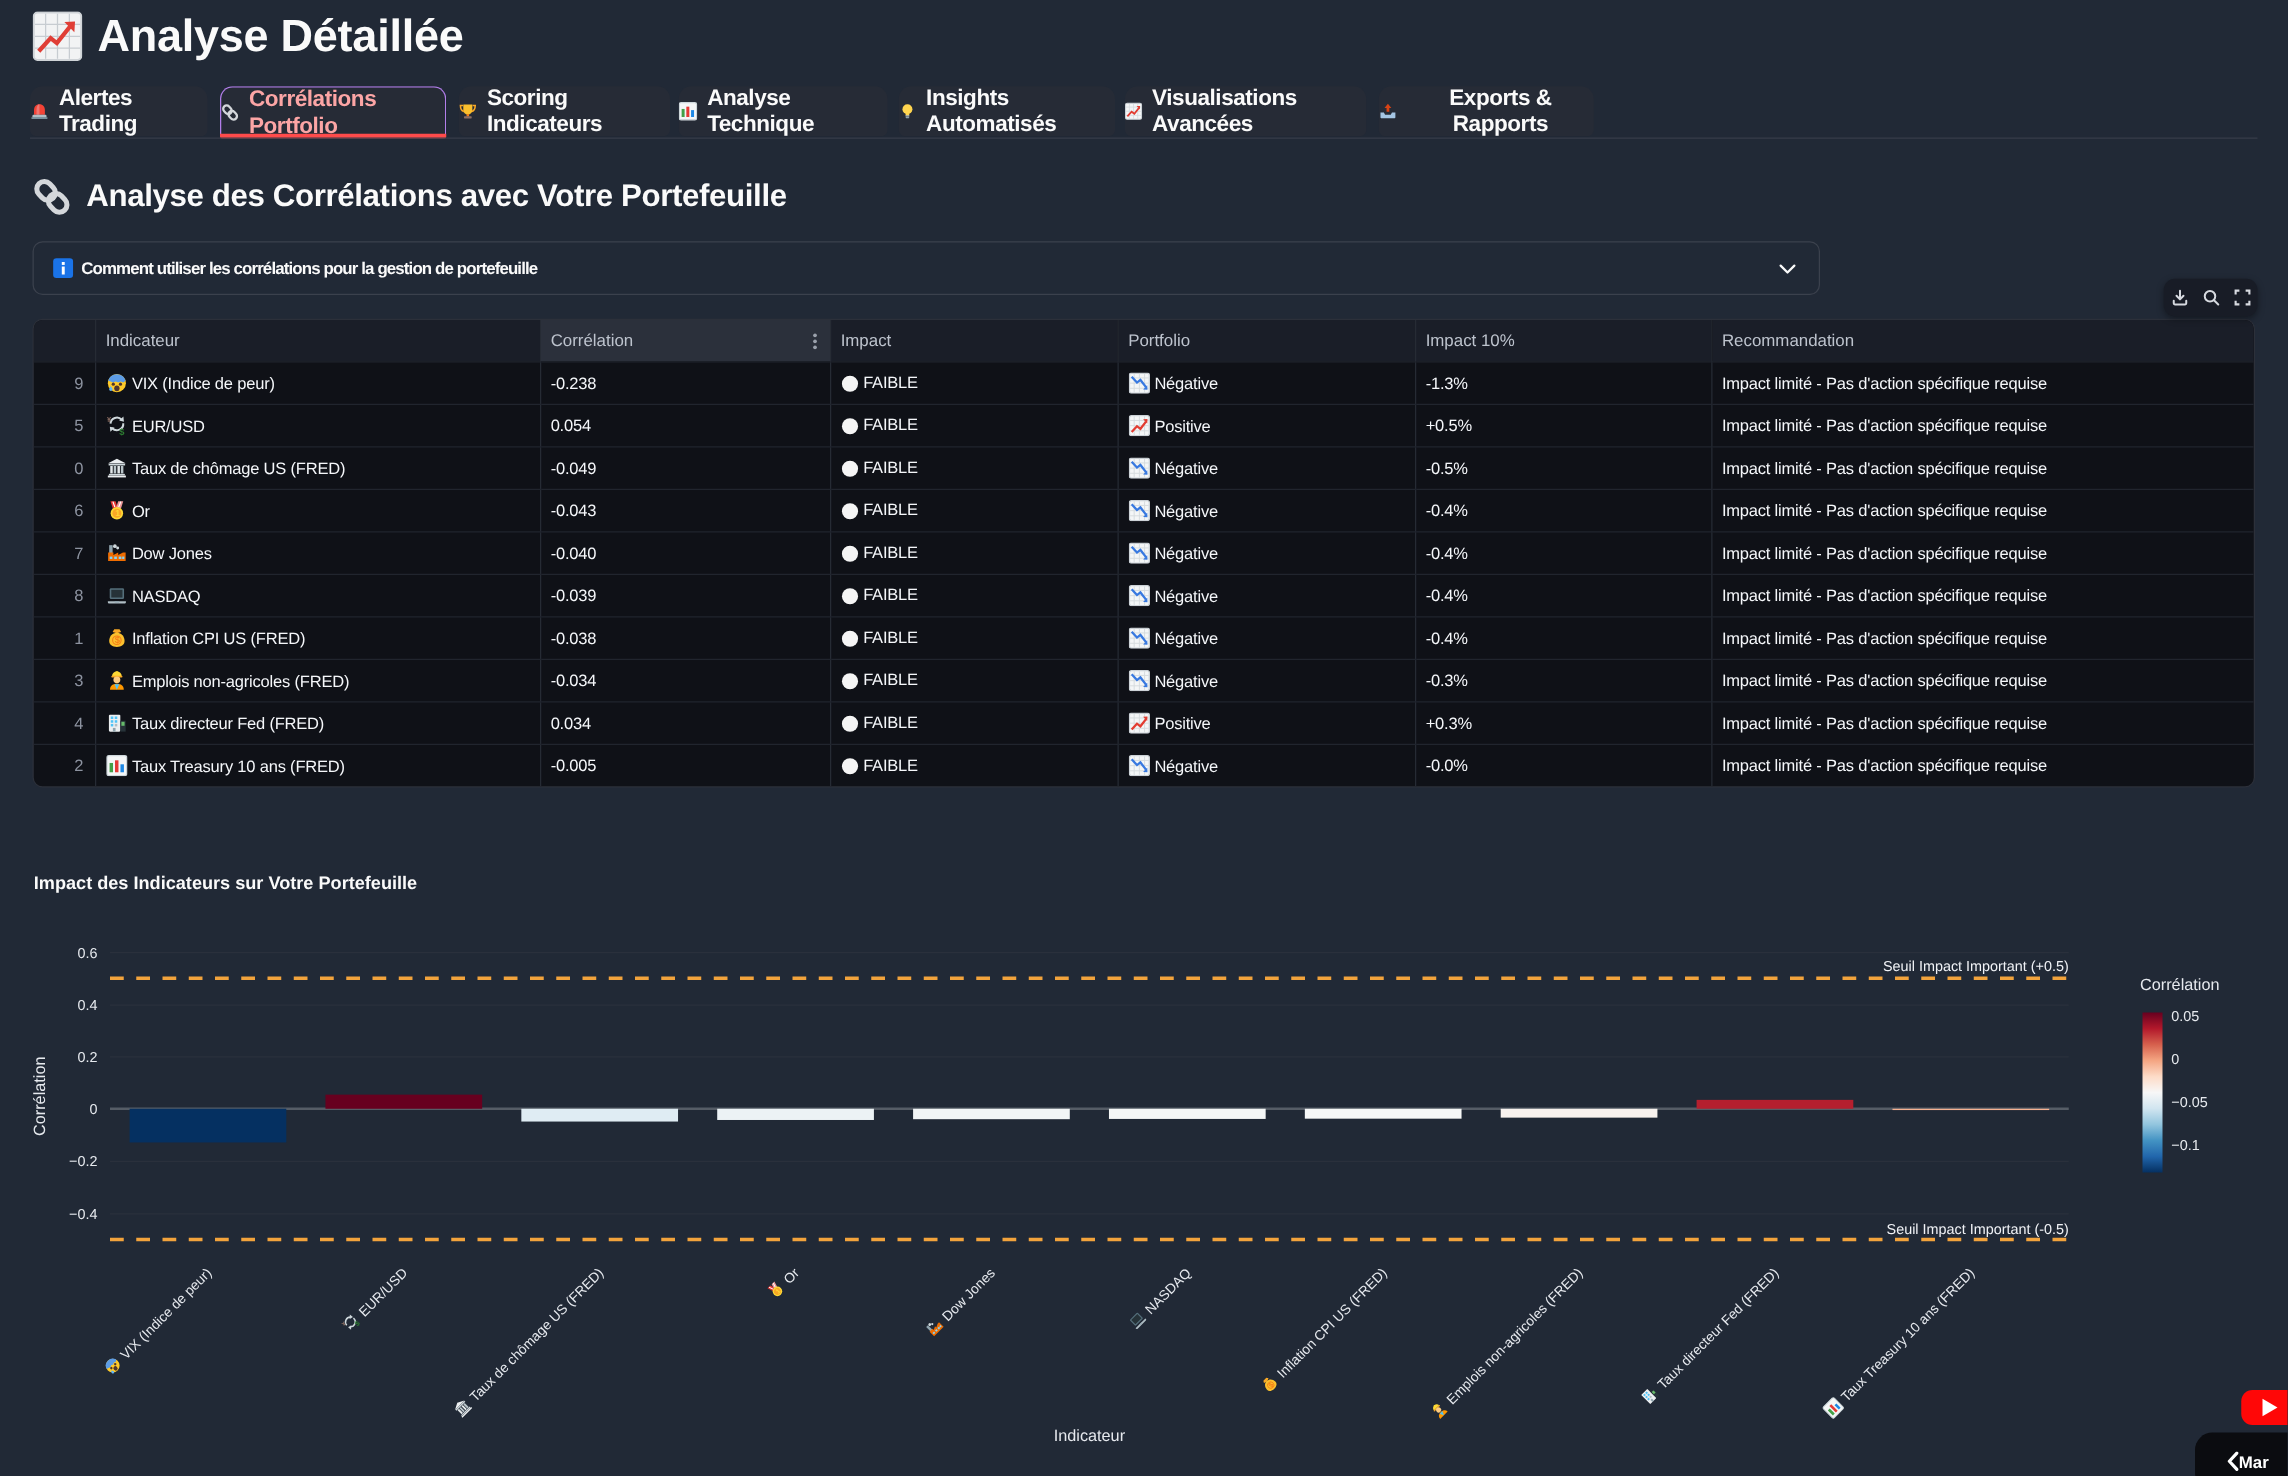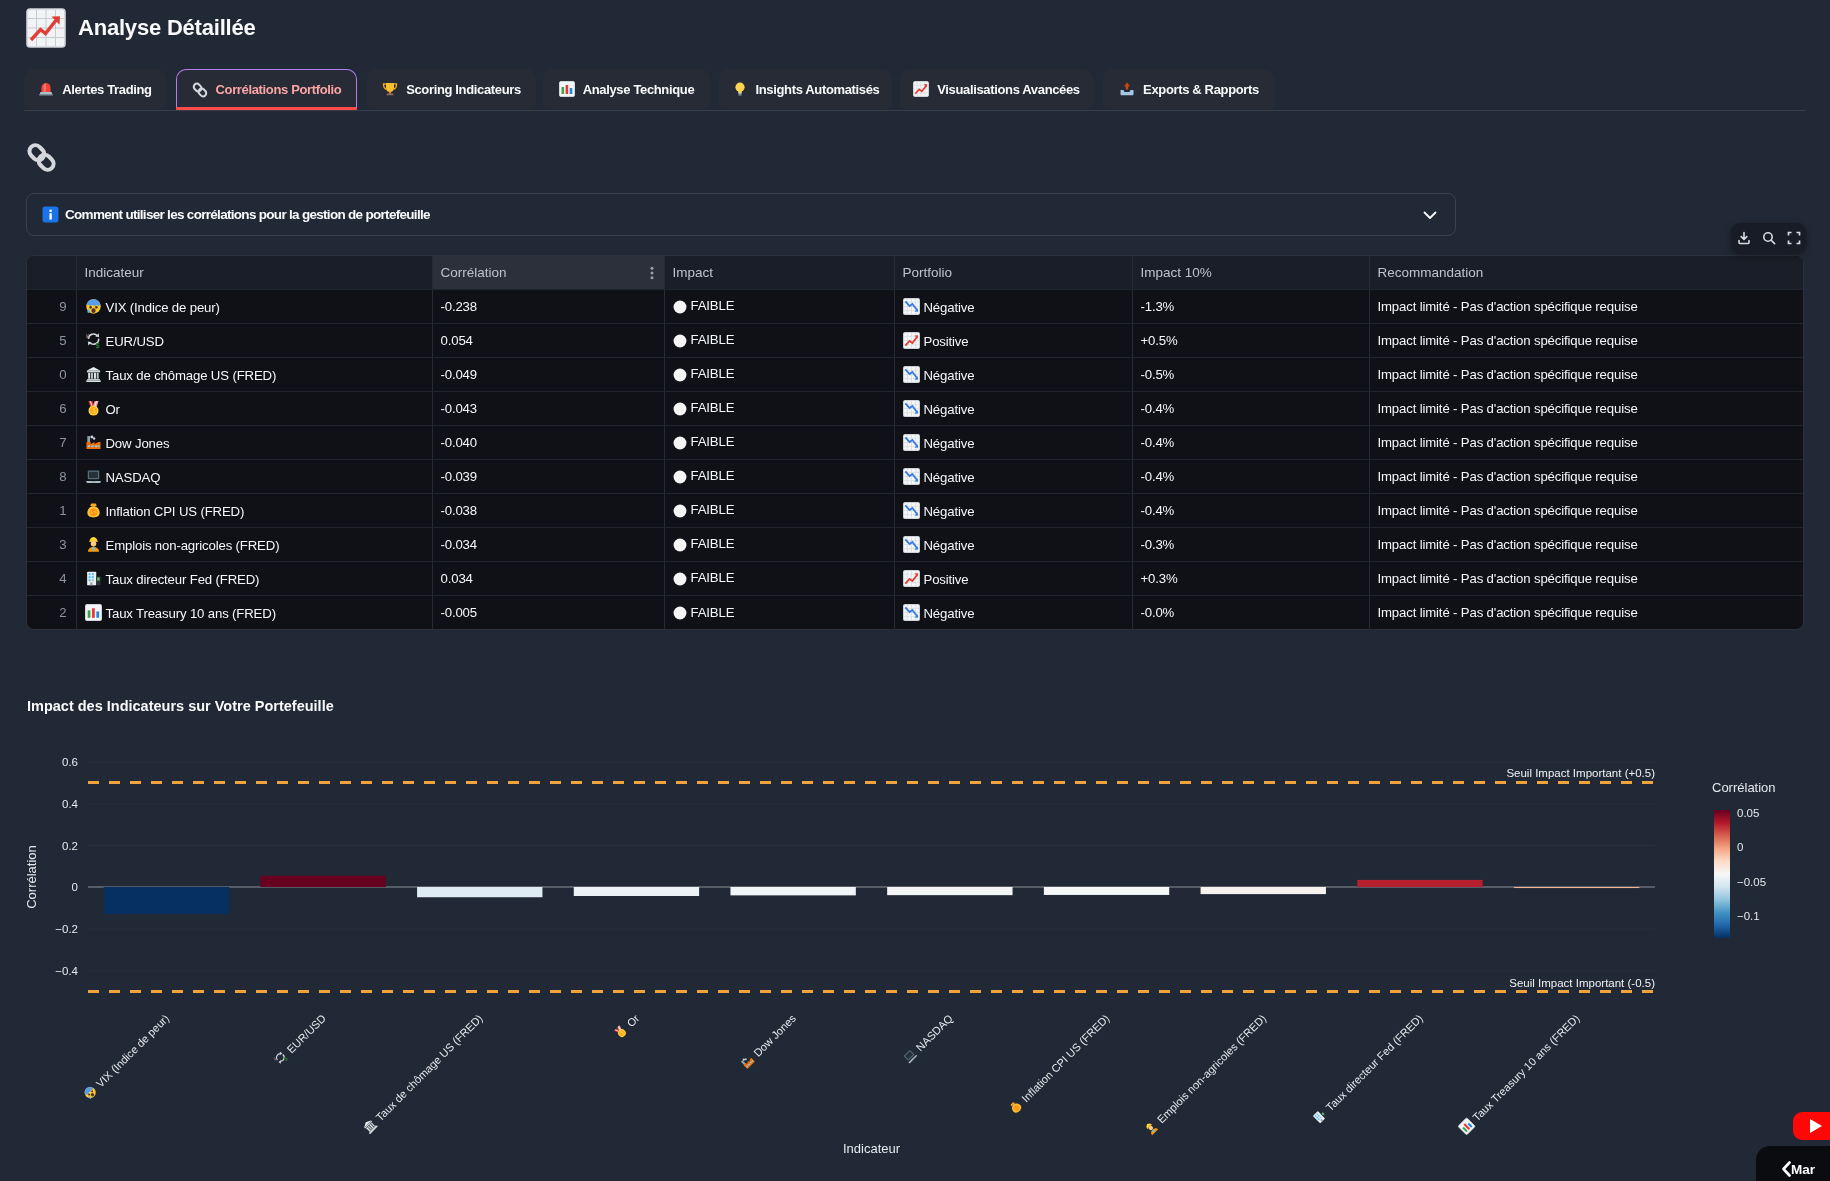--- a/index.html
+++ b/index.html
@@ -1,23 +1,23 @@
 <!DOCTYPE html>
 <html><head>
 <meta charset="utf-8">
 <style>
   * { margin:0; padding:0; box-sizing:border-box; }
   html,body { width:1830px; height:1181px; background:#212936; font-family:"Liberation Sans", sans-serif; overflow:hidden; position:relative; color:#fafafa; }
   .abs { position:absolute; }
   .em { display:inline-block; vertical-align:-2px; }
   
   #title { left:26px; top:8px; display:flex; align-items:center; gap:12px; }
-  #title h1 { font-size:22px; font-weight:700; letter-spacing:-0.2px; }
-  
-  .tab { position:absolute; top:69px; height:40px; background:#262b36; border-radius:10px 10px 5px 5px; display:flex; align-items:center; justify-content:center; gap:8px; font-size:13px; font-weight:600; letter-spacing:-0.35px; color:#fafafa; }
+  #title h1 { font-size:36px; font-weight:700; letter-spacing:-0.2px; }
+  
+  .tab { position:absolute; top:69px; height:40px; background:#262b36; border-radius:10px 10px 5px 5px; display:flex; align-items:center; justify-content:center; gap:8px; font-size:18px; font-weight:600; letter-spacing:-0.35px; color:#fafafa; }
   .tab.active { border:1.5px solid #b27eea; border-bottom:none; color:#fca5a5; border-radius:10px 10px 0 0; }
   .tab.active:after { content:""; position:absolute; left:-1px; right:-1px; bottom:-1.5px; height:4px; background:#ff4b4b; border-radius:0 0 2px 2px; }
   #tabline { left:24px; top:109.5px; width:1782px; height:1.5px; background:#373d49; }
   
   #h2 { left:26px; top:142px; display:flex; align-items:center; gap:12px; }
   #h2 .t { font-size:25px; font-weight:700; letter-spacing:-0.3px; }
   
   #exp { left:26px; top:193px; width:1430px; height:43px; border:1px solid #3b414d; border-radius:8px; display:flex; align-items:center; }
   #exp .t { font-size:13.5px; font-weight:600; letter-spacing:-0.7px; margin-left:6px; }
   
@@ -266,20 +266,21 @@
     </svg>Visualisations Avancées</div>
 <div class="tab" style="left:1103px;width:172px;text-align:center;"><svg class="em" width="16" height="16" viewBox="0 0 16 16">
       <use href="#i-outbox"></use>
     </svg>Exports &amp; Rapports</div>
 <div class="abs" id="tabline"></div>
 
 <div class="abs" id="h2">
   <svg width="31" height="31" viewBox="0 0 16 16">
       <use href="#i-link"></use>
     </svg>
+  <div class="t">Analyse des Corrélations avec Votre Portefeuille</div>
 </div>
 
 <div class="abs" id="exp">
   <svg class="em" width="17" height="17" viewBox="0 0 16 16" style="margin-left:15px;">
       <use href="#i-info"></use>
     </svg>
   <div class="t">Comment utiliser les corrélations pour la gestion de portefeuille</div>
   <svg class="em" width="14" height="11" viewBox="0 0 14 11" style="position:absolute;right:18px;top:16px;">
       <use href="#i-chevd"></use>
     </svg>

